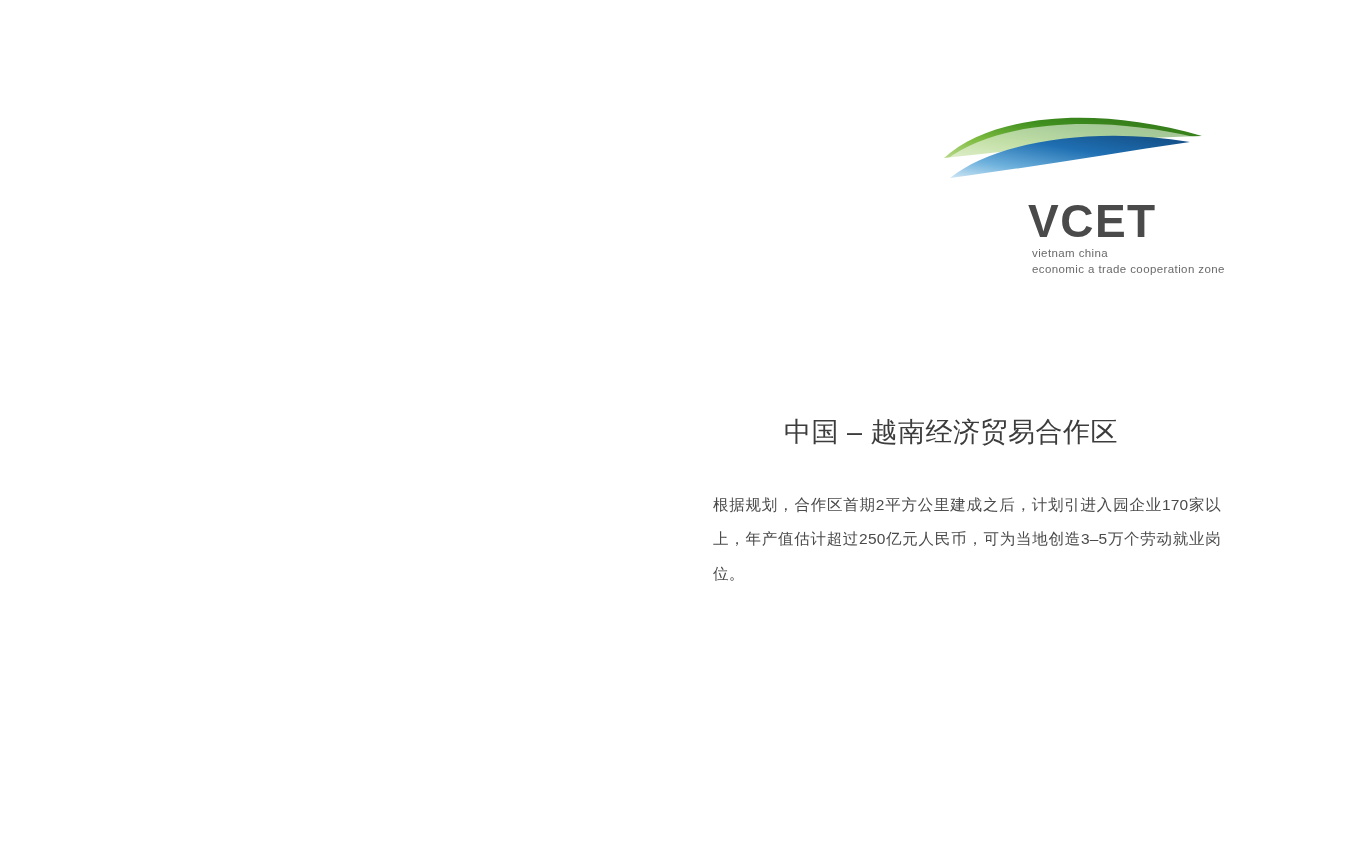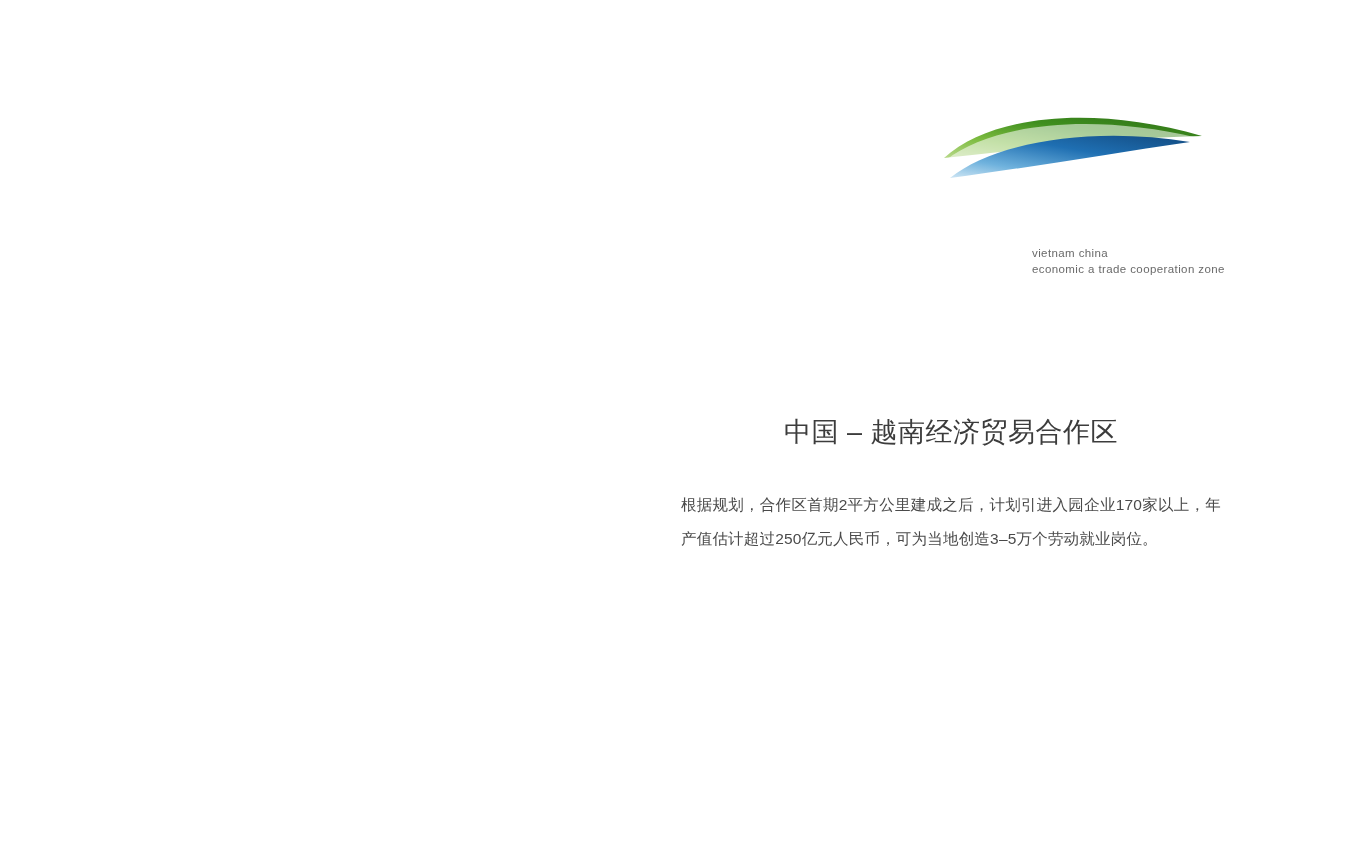--- a/index.html
+++ b/index.html
@@ -70,21 +70,21 @@
     text-align: center;
   }
   .para {
     font-size: 15.5px;
     line-height: 2.22;
     color: #4a4a4a;
     margin: 0 0 22px 0;
     text-align: justify;
     letter-spacing: 0.2px;
   }
-  .para:last-child { margin-bottom: 0; }
+  .para:last-child { margin-bottom: 0; margin-left: 32px; }
 </style>
 </head>
 <body>
 
 <div class="logo-block">
 
   <svg class="logo-mark" viewBox="0 0 280 90">
     <defs>
       <linearGradient id="gradGreen" x1="0%" y1="100%" x2="100%" y2="0%">
         <stop offset="0%" stop-color="#b8d98a"></stop>
@@ -104,20 +104,21 @@
       </linearGradient>
     </defs>
 
     <path d="M4,50 C50,8 150,-4 262,28 C180,30 96,40 4,50 Z" fill="url(#gradGreen)"></path>
 
     <path d="M6,52 C52,16 150,4 258,30 C170,36 92,46 6,52 Z" fill="#ffffff" opacity="0.55"></path>
 
     <path d="M10,70 C54,34 152,18 250,34 C168,46 86,60 10,70 Z" fill="url(#gradBlue)"></path>
   </svg>
 
+  <div class="logo-word">VCET</div>
   <div class="logo-sub">
     <div>vietnam china</div>
     <div>economic a trade cooperation zone</div>
   </div>
 </div>
 
 <div class="text-col">
   <h1 class="doc-title">中国 – 越南经济贸易合作区</h1>
   <p class="para">根据规划，合作区首期2平方公里建成之后，计划引进入园企业170家以上，年产值估计超过250亿元人民币，可为当地创造3–5万个劳动就业岗位。</p>
 </div>

